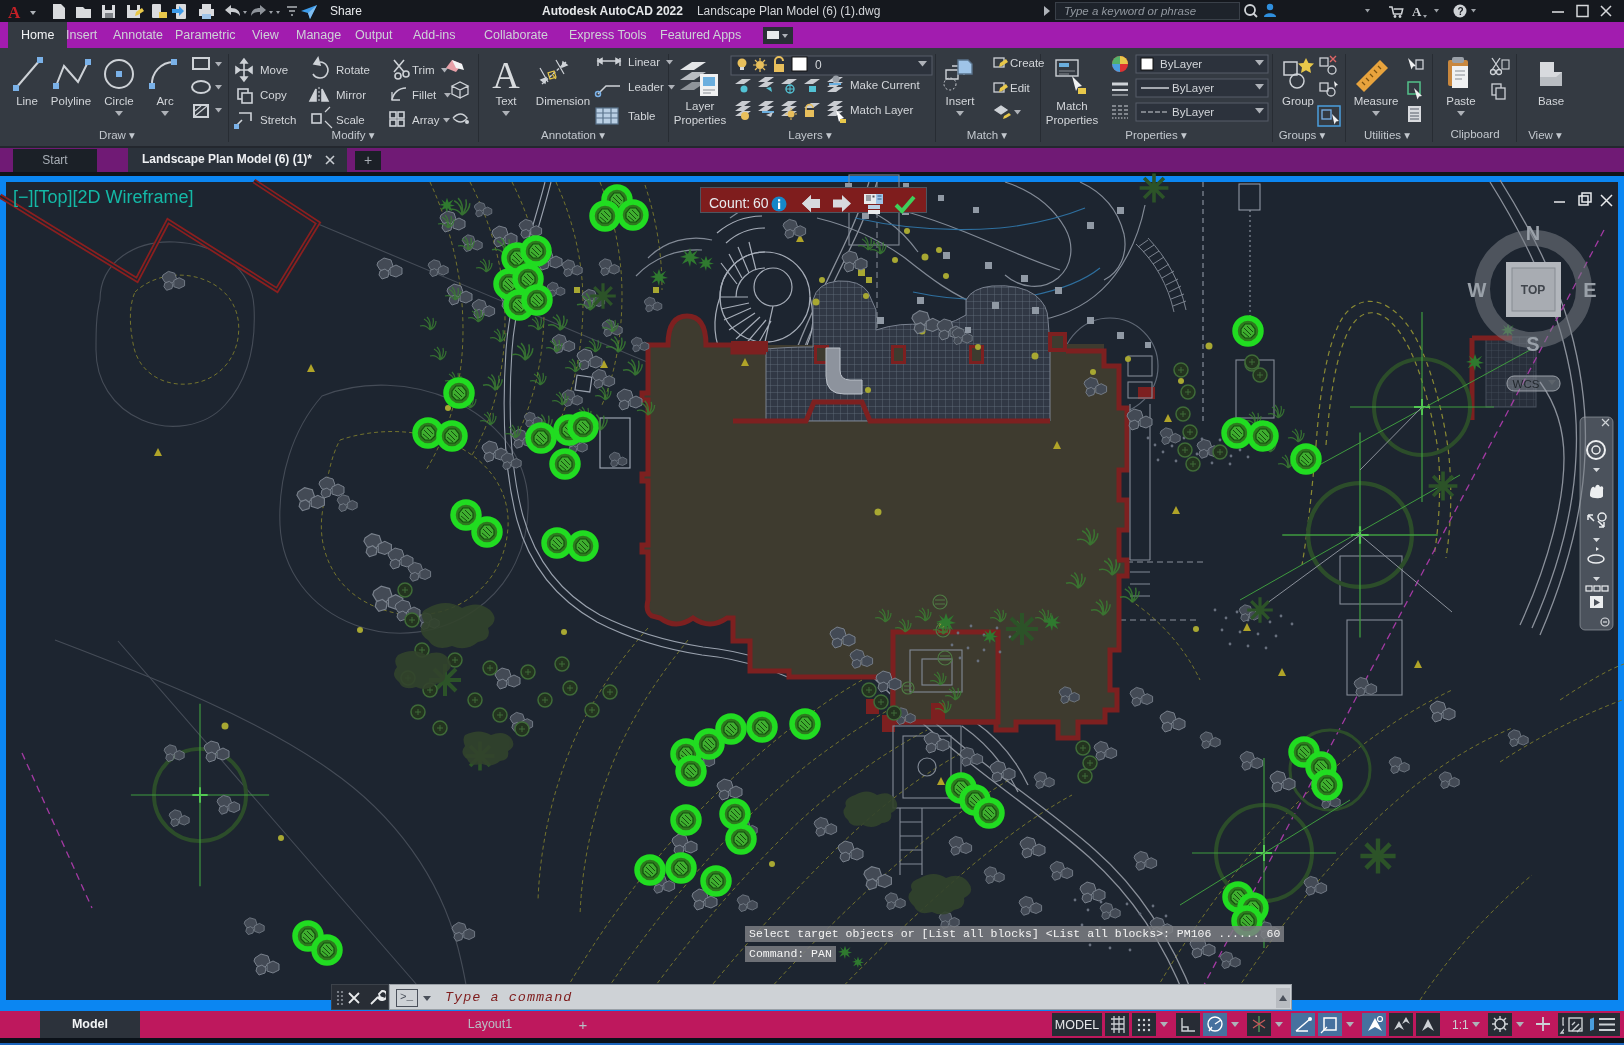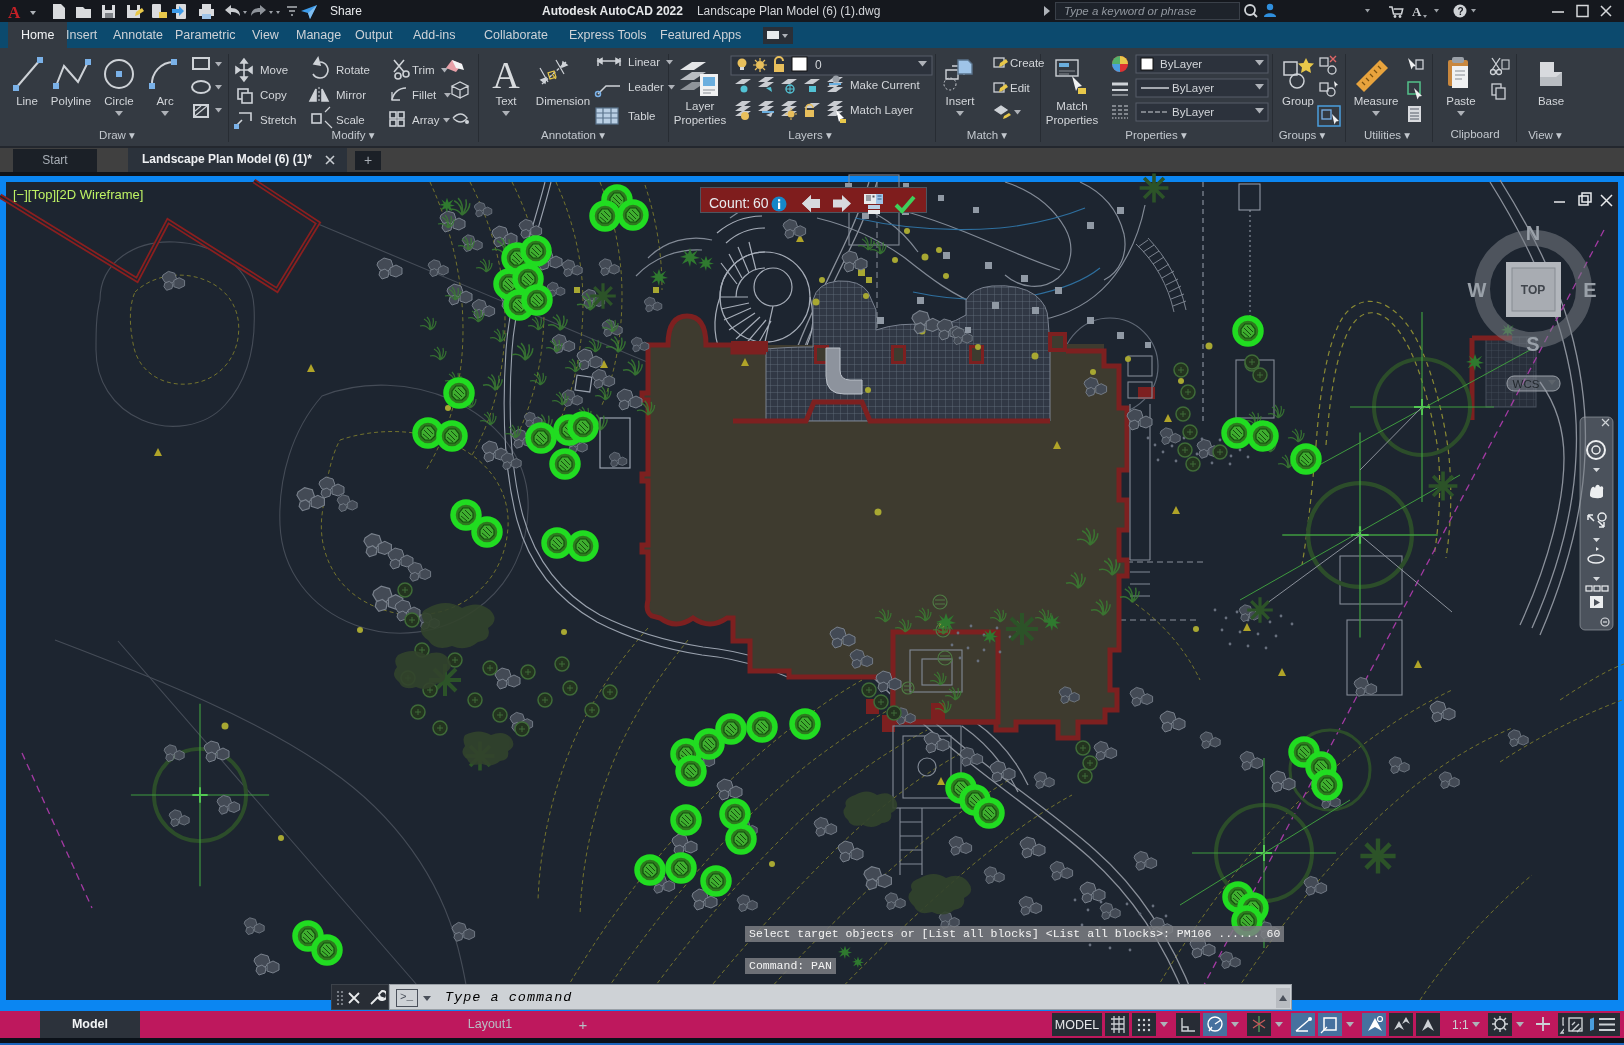--- a/index.html
+++ b/index.html
@@ -2,36 +2,36 @@
 <html><head><meta charset="utf-8">
 <style>
 *{margin:0;padding:0;box-sizing:border-box}
 html,body{width:1624px;height:1045px;background:#15181e;overflow:hidden;font-family:"Liberation Sans",sans-serif}
 #app{position:relative;width:1624px;height:1045px}
 .abs{position:absolute}
 
 #titlebar{position:absolute;left:0;top:0;width:1624px;height:22px;background:#15181e;color:#cfd2d6}
 #titlebar .tt{position:absolute;top:4px;font-size:12px;color:#d4d6da;white-space:nowrap}
 
-#menurow{position:absolute;left:0;top:22px;width:1624px;height:26px;background:#0c4a6e}
+#menurow{position:absolute;left:0;top:22px;width:1624px;height:26px;background:#a21caf}
 .mtab{position:absolute;top:0;height:26px;line-height:26px;font-size:12.5px;color:#ced2d7;white-space:nowrap}
 #hometab{background:#343a42;color:#f2f3f5;padding:0 13px;left:8px}
 
 #ribbon{position:absolute;left:0;top:48px;width:1624px;height:100px;background:#343a42;border-bottom:2px solid #23272e}
 .psep{position:absolute;top:6px;height:88px;width:1px;background:#272c33}
 .plabel{position:absolute;top:80px;width:100px;text-align:center;font-size:11.5px;color:#c3c8ce}
 
-#filetabs{position:absolute;left:0;top:148px;width:1624px;height:24px;background:#404040}
+#filetabs{position:absolute;left:0;top:148px;width:1624px;height:24px;background:#701a75}
 
 #canvassvg{position:absolute;left:0;top:172px}
 
-#vptext{position:absolute;left:13px;top:187px;font-size:13px;color:#bef264}
+#vptext{position:absolute;left:13px;top:187px;font-size:18px;color:#14b8a6}
 #countbar{position:absolute;left:700px;top:187px;width:227px;height:26px;background:#7f1d1d;border:1px solid #4c5560}
 #cmdchips{position:absolute;left:745px;top:926px;font-family:"Liberation Mono",monospace;font-size:11.5px;color:#f4f4f4;line-height:20px}
-.chip{display:table;background:rgba(123,126,130,0.85);padding:0 4px;height:16px;line-height:16px;margin-bottom:16px;white-space:pre}
+.chip{display:table;background:rgba(123,126,130,0.85);padding:0 4px;height:16px;line-height:16px;margin-bottom:4px;white-space:pre}
 #cmdbar{position:absolute;left:331px;top:984px;height:26px}
 #bottomtabs{position:absolute;left:0;top:1011px;width:1624px;height:27px;background:#be185d}
 #bottomstrip{position:absolute;left:0;top:1038px;width:1624px;height:7px;background:#0b1119;border-bottom:2px solid #1b64bb}
 .btab{position:absolute;top:0;height:27px;line-height:27px;font-size:12.5px;color:#b9bec5;text-align:center}
 </style></head>
 <body>
 <div id="app">
 
 <div id="titlebar">
   <svg class="abs" style="left:6px;top:2px" width="40" height="19" viewBox="0 0 40 19">
@@ -1223,21 +1223,21 @@
           <path d="M3 15 L10 8 M10 8 a4.5 4.5 0 1 0 4 -6 l-3 3 1 3 3 1 a4.5 4.5 0 0 1 -5 -1z" stroke="#e8eaec" stroke-width="1.8" fill="none"></path>
         </svg>
   </div>
   <div class="abs" style="left:58px;top:0;width:903px;height:26px;background:#ced2d6;border:1px solid #9aa0a6">
     <div class="abs" style="left:6px;top:4px;width:22px;height:18px;border:1.5px solid #4a505a">
       <span style="position:absolute;left:3px;top:1px;font-size:11px;color:#4a505a;font-family:'Liberation Mono'">&gt;_</span>
     </div>
     <svg class="abs" style="left:32px;top:10px" width="12" height="8">
           <path d="M1 1 l8 0 -4 5z" fill="#4a505a"></path>
         </svg>
-    <span class="abs" style="left:55px;top:5px;font-size:13.5px;font-style:italic;color:#000000;font-family:'Liberation Mono';letter-spacing:1px">Type a command</span>
+    <span class="abs" style="left:55px;top:5px;font-size:13.5px;font-style:italic;color:#7f1d1d;font-family:'Liberation Mono';letter-spacing:1px">Type a command</span>
     <div class="abs" style="left:886px;top:3px;width:14px;height:20px;background:#b8bcc1">
       <svg class="abs" style="left:2px;top:6px" width="10" height="8">
             <path d="M5 1 l4 6 -8 0z" fill="#4a505a"></path>
           </svg>
     </div>
   </div>
 </div>
 
 <div id="bottomtabs">
   <div class="btab" style="left:40px;width:100px;background:#2c323b;color:#f2f4f6;font-weight:bold">Model</div>

